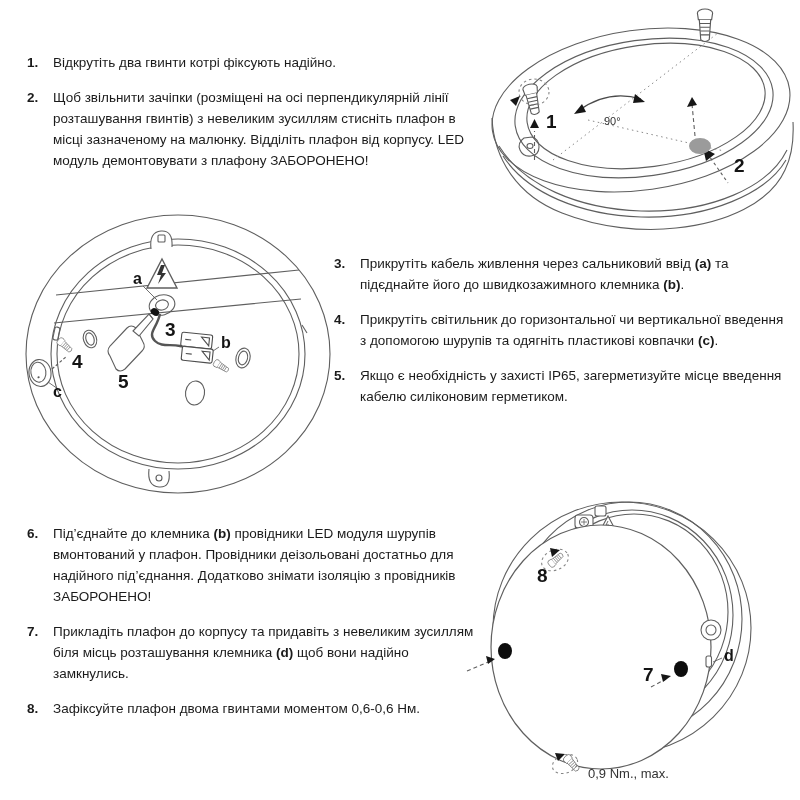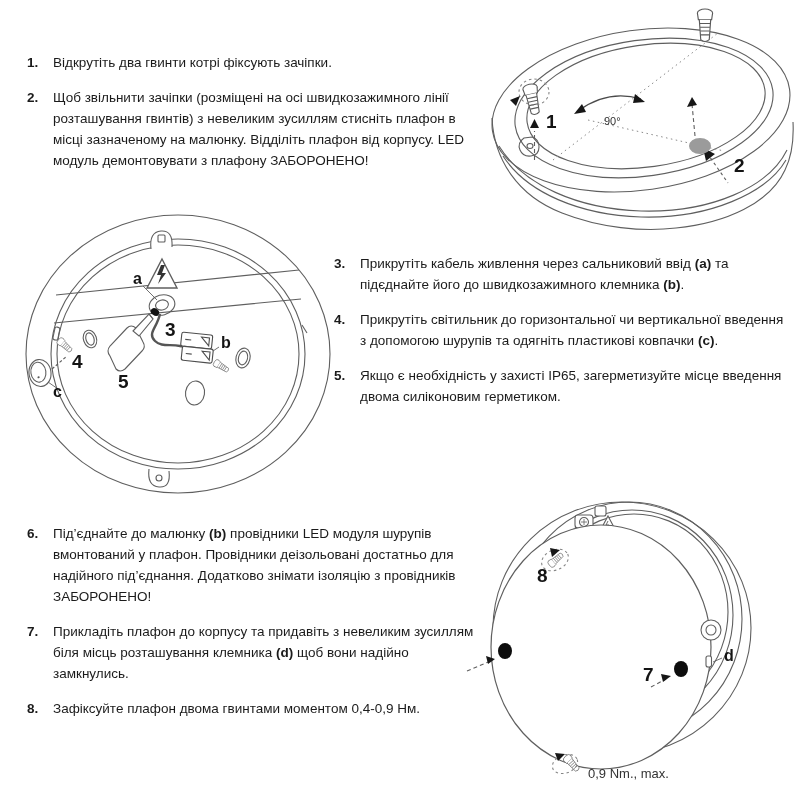--- a/index.html
+++ b/index.html
@@ -21,55 +21,55 @@
   .angle{font-family:"Liberation Sans",sans-serif;font-size:11px;fill:#333;}
 </style>
 </head>
 <body>
 
 <div class="page">
 
   <section class="steps" style="left:27px;top:52px;width:444px;">
     <div class="step">
       <span class="num">1.</span>
-      <span class="txt"><span>Відкрутіть два гвинти котрі фіксують зачіпки.</span></span>
+      <span class="txt"><span>Відкрутіть два гвинти котрі фіксують надійно.</span></span>
     </div>
     <div class="step">
       <span class="num">2.</span>
-      <span class="txt"><span>Щоб звільнити зачіпки (розміщені на осі швидкозажимного лінії розташування гвинтів) з невеликим зусиллям стисніть плафон в місці зазначеному на малюнку. Відділіть плафон від корпусу. LED модуль демонтовувати з плафону ЗАБОРОНЕНО!</span></span>
+      <span class="txt"><span>Щоб звільнити зачіпки (розміщені на осі перпендикулярній лінії розташування гвинтів) з невеликим зусиллям стисніть плафон в місці зазначеному на малюнку. Відділіть плафон від корпусу. LED модуль демонтовувати з плафону ЗАБОРОНЕНО!</span></span>
     </div>
   </section>
 
   <section class="steps" style="left:334px;top:253px;width:452px;">
     <div class="step">
       <span class="num">3.</span>
       <span class="txt"><span>Прикрутіть кабель живлення через сальниковий ввід </span><b>(a)</b><span> та підєднайте його до швидкозажимного клемника </span><b>(b)</b><span>.</span></span>
     </div>
     <div class="step">
       <span class="num">4.</span>
       <span class="txt"><span>Прикрутіть світильник до горизонтальної чи вертикальної введення з допомогою шурупів та одягніть пластикові ковпачки </span><b>(c)</b><span>.</span></span>
     </div>
     <div class="step">
       <span class="num">5.</span>
-      <span class="txt"><span>Якщо є необхідність у захисті IP65, загерметизуйте місце введення двома силіконовим герметиком.</span></span>
+      <span class="txt"><span>Якщо є необхідність у захисті IP65, загерметизуйте місце введення кабелю силіконовим герметиком.</span></span>
     </div>
   </section>
 
   <section class="steps" style="left:27px;top:523px;width:452px;">
     <div class="step">
       <span class="num">6.</span>
-      <span class="txt"><span>Під’єднайте до малюнку </span><b>(b)</b><span> провідники LED модуля шурупів вмонтований у плафон. Провідники деізольовані достатньо для надійного під’єднання. Додатково знімати ізоляцію з провідників ЗАБОРОНЕНО!</span></span>
+      <span class="txt"><span>Під’єднайте до клемника </span><b>(b)</b><span> провідники LED модуля шурупів вмонтований у плафон. Провідники деізольовані достатньо для надійного під’єднання. Додатково знімати ізоляцію з провідників ЗАБОРОНЕНО!</span></span>
     </div>
     <div class="step">
       <span class="num">7.</span>
       <span class="txt"><span>Прикладіть плафон до корпусу та придавіть з невеликим зусиллям біля місць розташування клемника </span><b>(d)</b><span> щоб вони надійно замкнулись.</span></span>
     </div>
     <div class="step">
       <span class="num">8.</span>
-      <span class="txt"><span>Зафіксуйте плафон двома гвинтами моментом 0,4-0,9 Нм.</span></span>
+      <span class="txt"><span>Зафіксуйте плафон двома гвинтами моментом 0,6-0,6 Нм.</span></span>
     </div>
   </section>
 
   <figure class="fig" style="left:478px;top:0;width:322px;height:240px;">
     <svg viewBox="0 0 322 240">
       <defs>
         <g id="screwV" stroke="#5a5a5a" fill="#fff" stroke-width="1.2">
           <ellipse cx="0" cy="0" rx="8" ry="4.2"></ellipse>
           <path d="M-8,0 L-7,7 L7,7 L8,0"></path>
           <path d="M-6,7 L-4.5,28 Q0,32 4.5,28 L6,7"></path>

